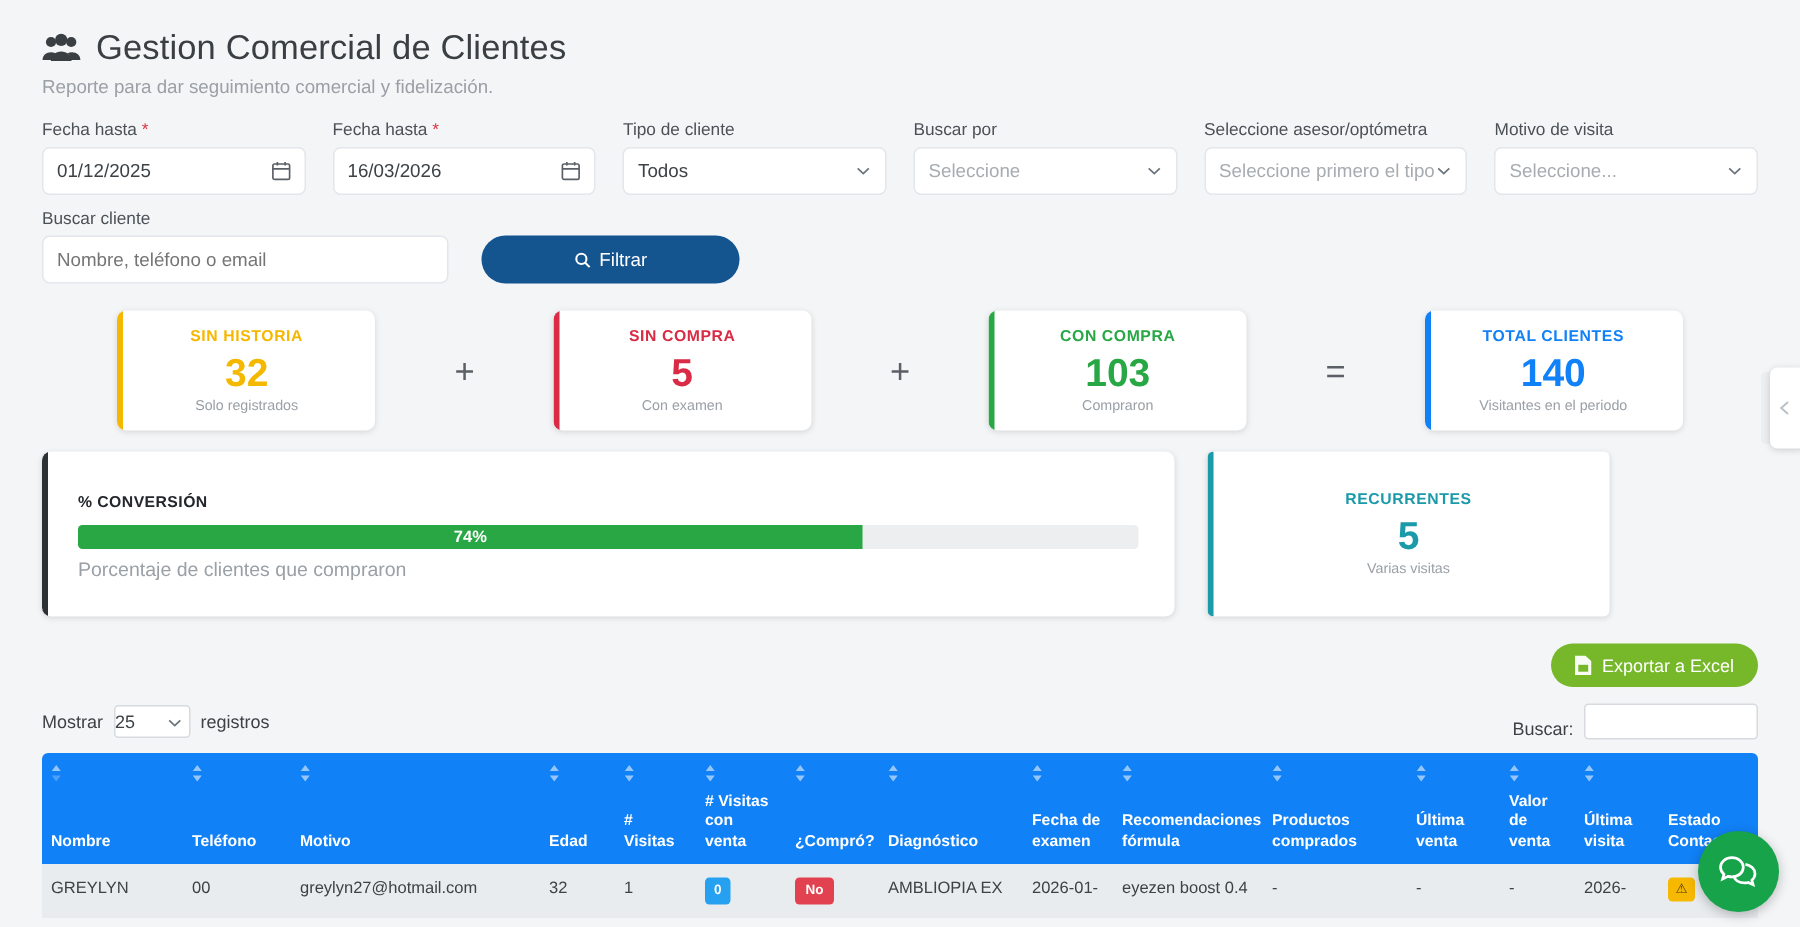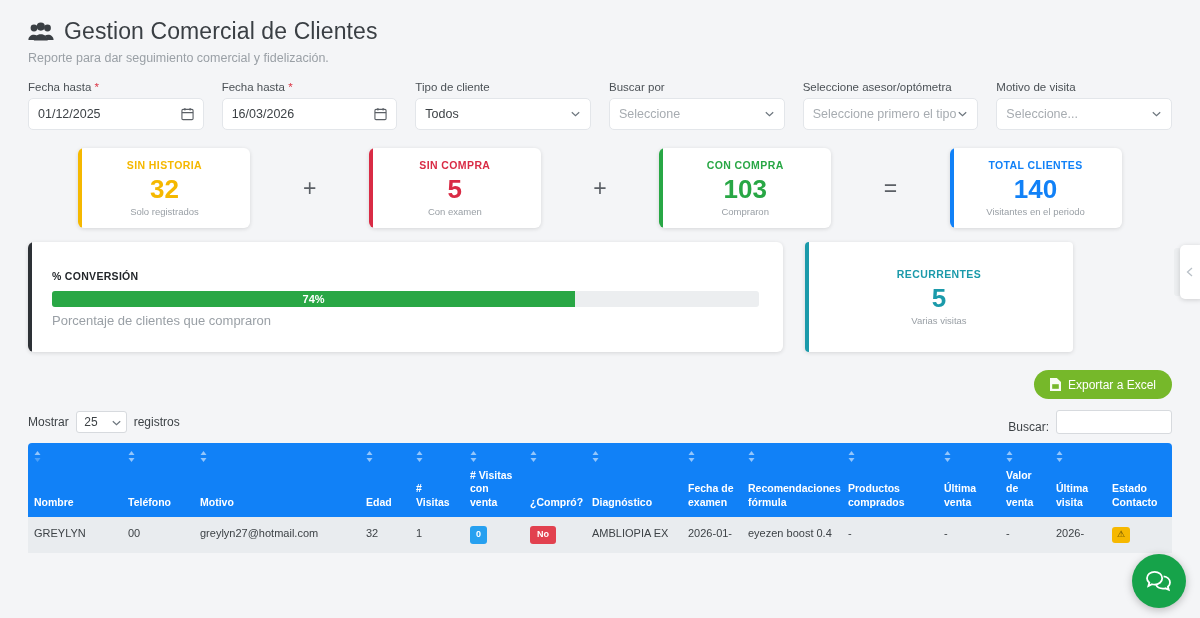--- a/index.html
+++ b/index.html
@@ -94,21 +94,21 @@
   .btn-excel {
     height: 29px; background: #76b82a; color:#fff; border:none; border-radius: 15px;
     font-size: 12px; padding: 0 16px; display:flex; align-items:center; gap:7px; cursor:pointer;
   }
 
   
   .tbl-ctrls { display:flex; justify-content:space-between; align-items:center; margin-top: 11px; }
   .mostrar { display:flex; align-items:center; gap:7px; font-size:12px; color:#3d4246; }
   .mini-sel {
     width: 51px; height: 22px; border:1px solid #d7dade; border-radius:3px; background:#fff;
-    font-size: 12px; color:#3d4246; display:flex; align-items:center; justify-content:flex-end;
+    font-size: 12px; color:#3d4246; display:flex; align-items:center; justify-content:flex-start;
     position:relative; padding-right: 28px;
   }
   .mini-sel .chev { right:5px; top:8px; }
   .buscar-box { display:flex; align-items:flex-end; gap:7px; font-size:12px; color:#3d4246; }
   .buscar-inp { width: 116px; height: 24px; border:1px solid #d7dade; border-radius:3px; background:#fff; }
 
   
   .tbl-wrap { margin-top: 9px; width: 1144px; overflow:hidden; }
   table { border-collapse: collapse; width: 1144px; table-layout: fixed; }
   thead th {
@@ -235,20 +235,33 @@
       <span class="flabel">Motivo de visita</span>
       <div class="ctl placeholder">
         <span>Seleccione...</span>
         <svg class="chev" viewBox="0 0 9 6" fill="none" stroke="#6c757d" stroke-width="1.2">
             <path d="M.8 1.2 4.5 4.7 8.2 1.2"></path>
           </svg>
       </div>
     </div>
   </div>
 
+  <div class="row2">
+    <div class="fgroup" style="flex:0 0 271px;">
+      <span class="flabel">Buscar cliente</span>
+      <input class="ctl" type="text" style="color: rgb(167, 172, 177);" placeholder="Nombre, teléfono o email">
+    </div>
+    <button class="btn-filtrar">
+      <svg width="11" height="11" viewBox="0 0 12 12" fill="none" stroke="#fff" stroke-width="1.5">
+        <circle cx="5" cy="5" r="3.7"></circle>
+          <path d="M7.8 7.8 11 11"></path>
+      </svg>
+      <span>Filtrar</span>
+    </button>
+  </div>
 
   <div class="kpis">
     <div class="kpi-cell">
       <div class="kpi" style="--accent:#f5b800;">
         <div class="t">SIN HISTORIA</div>
         <div class="v">32</div>
         <div class="s">Solo registrados</div>
       </div>
     </div>
     <div class="op">+</div>

